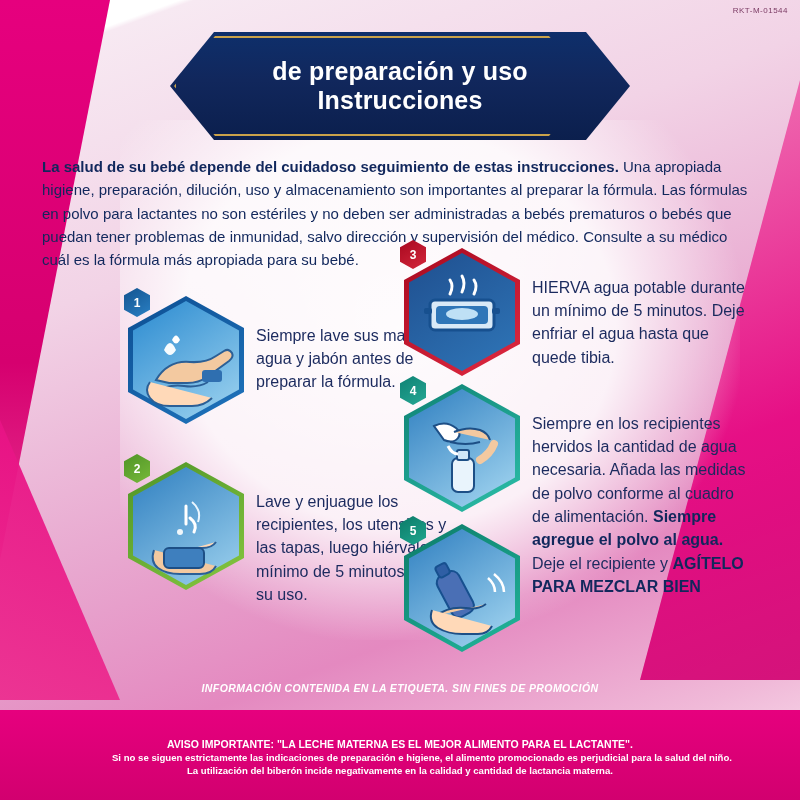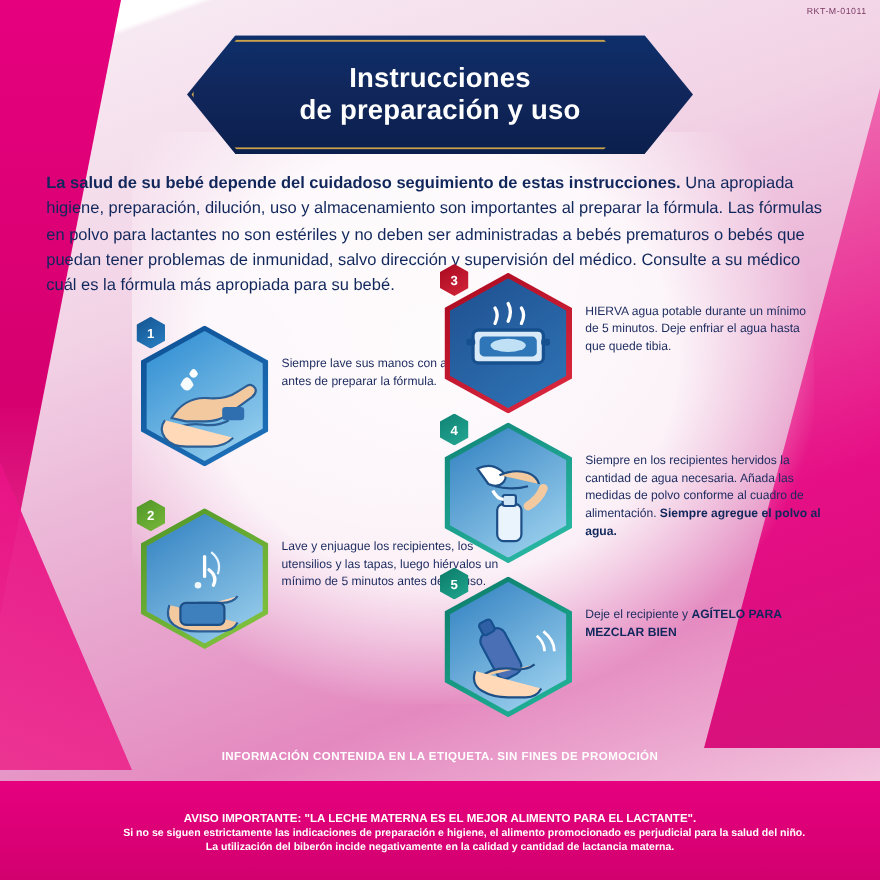--- a/index.html
+++ b/index.html
@@ -88,65 +88,65 @@
   }
   .badge{
     position:absolute;top:-8px;left:-4px;width:26px;height:29px;
     clip-path:polygon(50% 0,100% 25%,100% 75%,50% 100%,0 75%,0 25%);
     color:#fff;font-size:12px;font-weight:bold;
     display:flex;align-items:center;justify-content:center;
     z-index:4;
   }
   .art{position:absolute;inset:0;z-index:2;}
   .txt{
-    font-size:11px;line-height:1.45;color:#1b2a5e;
+    font-size:16px;line-height:1.45;color:#1b2a5e;
     padding-left:12px;padding-top:28px;max-width:215px;
   }
   .txt b{font-weight:bold;}
   .txt .hi{color:#11275c;font-weight:bold;}
 
   #step1{top:296px;left:128px;}
   #step2{top:462px;left:128px;}
   #step3{top:248px;left:404px;}
   #step4{top:384px;left:404px;}
   #step5{top:524px;left:404px;}
 
   
   .footer-note{
     position:absolute;left:0;right:0;top:670px;height:36px;
     display:flex;align-items:center;justify-content:center;
-    color:#ffffff;font-size:10.5px;font-weight:bold;letter-spacing:.4px;
+    color:#ffffff;font-size:10.5px;font-weight:bold;letter-spacing:.4px;font-style:italic;
   }
   .footer-bar{
     position:absolute;left:0;right:0;bottom:0;height:86px;
     background:linear-gradient(180deg,#e6007e 0%,#d2006f 100%);
     display:flex;flex-direction:column;align-items:center;justify-content:center;
     color:#ffffff;text-align:center;gap:2px;padding-top:4px;
   }
   .footer-bar .l1{font-size:10.5px;font-weight:bold;}
   .footer-bar .l2{font-size:9.6px;font-weight:bold;margin-left:44px;}
   .footer-bar .l3{font-size:9.6px;font-weight:bold;}
 </style>
 </head>
 <body>
 
 <div class="page">
   <div class="wedge-left"></div>
   <div class="wedge-left2"></div>
   <div class="wedge-right"></div>
   <div class="soft-white"></div>
 
-  <div class="code">RKT-M-01011</div>
+  <div class="code">RKT-M-01544</div>
 
   <div class="banner-wrap">
     <div class="banner"></div>
     <div class="banner-inner"></div>
     <div class="banner-text">
+      <span>de preparación y uso</span>
       <span>Instrucciones</span>
-      <span>de preparación y uso</span>
     </div>
   </div>
 
   <div class="intro">
     <b>La salud de su bebé depende del cuidadoso seguimiento de estas instrucciones.</b><span> Una apropiada higiene, preparación, dilución, uso y almacenamiento son importantes al preparar la fórmula. Las fórmulas en polvo para lactantes no son estériles y no deben ser administradas a bebés prematuros o bebés que puedan tener problemas de inmunidad, salvo dirección y supervisión del médico. Consulte a su médico cuál es la fórmula más apropiada para su bebé.</span>
   </div>
 
   <div class="step" id="step1">
     <div class="hexwrap">
       <div class="hex" style="background:linear-gradient(145deg,#0d4f93,#1f74bd);"></div>

